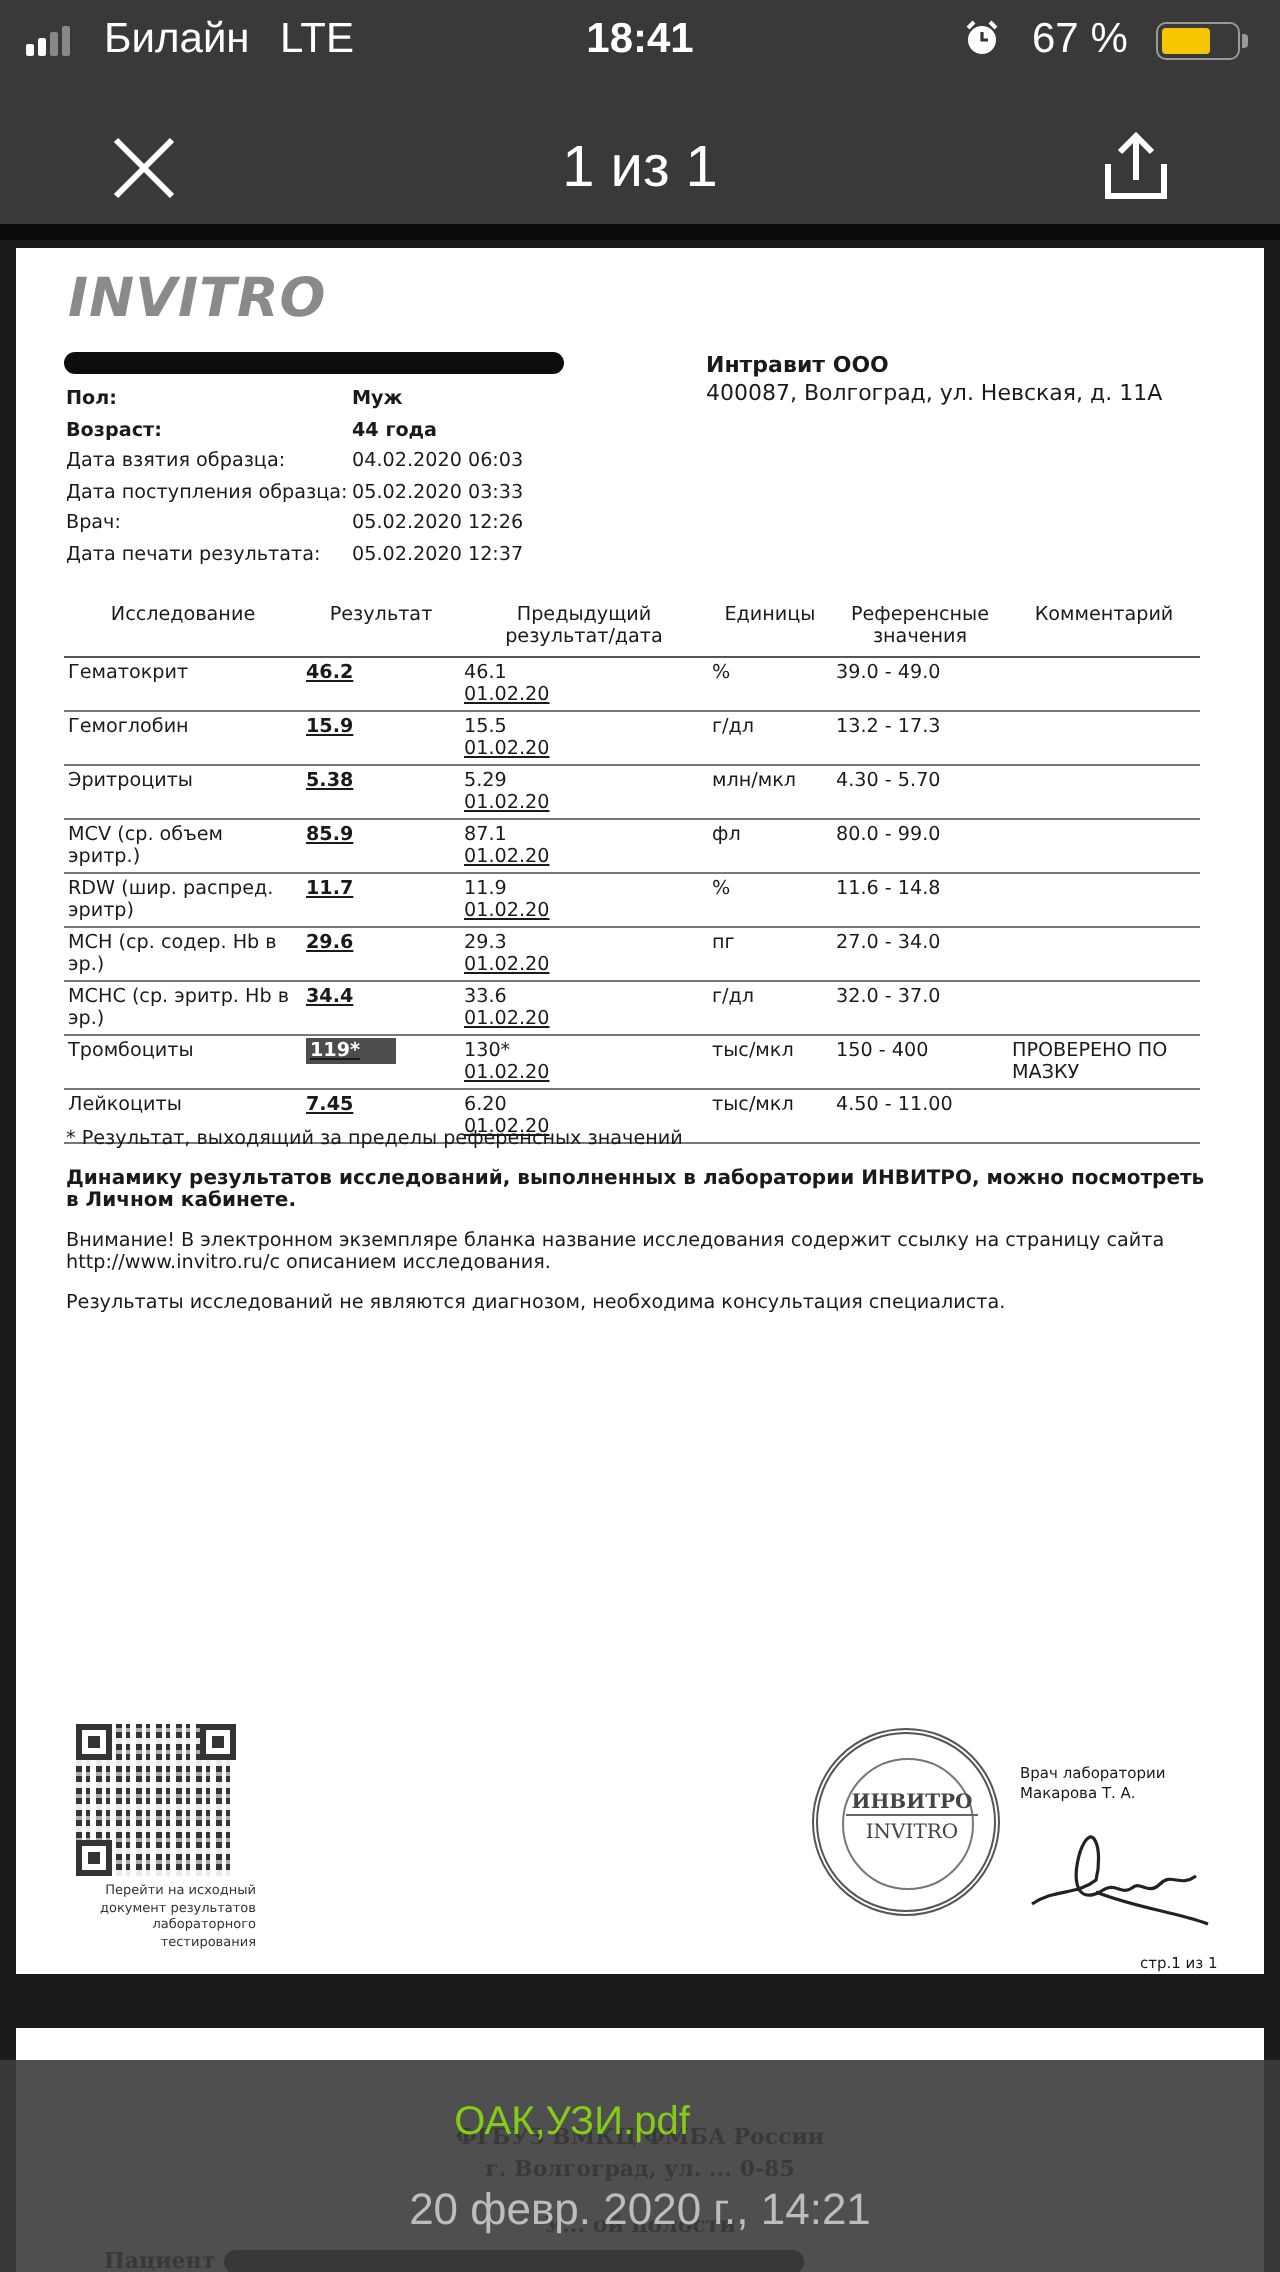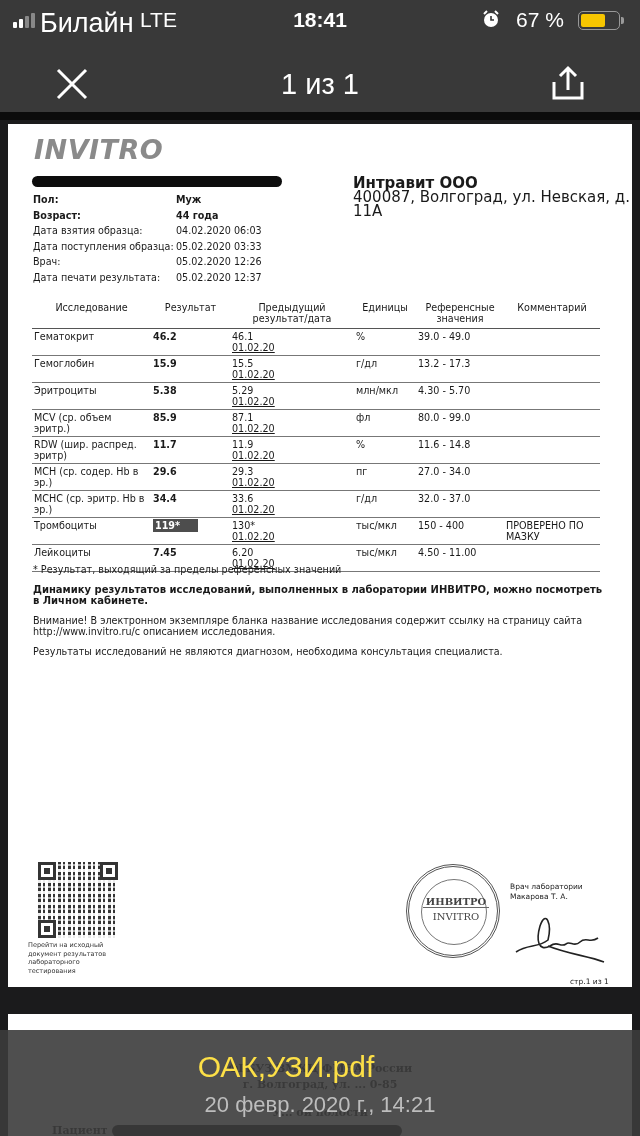--- a/index.html
+++ b/index.html
@@ -7,67 +7,67 @@
   .viewer { position:absolute; left:0; top:0; width:640px; height:1136px; background:#1b1b1c; }
   .page { position:absolute; left:8px; width:624px; background:#fff; color:#1a1a1a; font-family:"DejaVu Sans", sans-serif; }
   .page1 { top:124px; height:863px; }
   .page2 { top:1014px; height:130px; }
   .logo { position:absolute; left:26px; top:10px; font-family:"DejaVu Sans", sans-serif; font-weight:bold; font-style:italic; font-size:27px; color:#8a8a8a; letter-spacing:0.5px; }
   .redact { position:absolute; background:#0d0d0d; border-radius:6px; }
   .pinfo { position:absolute; left:25px; top:68px; font-size:9.6px; line-height:15.6px; }
   .pinfo .row { display:flex; }
   .pinfo .k { width:143px; }
   .pinfo .b { font-weight:bold; }
-  .lab { position:absolute; left:345px; top:52px; font-size:15px; line-height:14px; }
+  .lab { position:absolute; left:345px; top:52px; font-size:11px; line-height:14px; }
   .lab .name { font-weight:bold; }
   table.res { position:absolute; left:24px; top:176px; width:568px; border-collapse:collapse; font-size:9.6px; }
   table.res th { text-align:center; font-weight:normal; vertical-align:top; padding:2px 2px 2px 2px; line-height:11px; border-bottom:1.5px solid #555; height:24px; }
   table.res td { vertical-align:top; padding:2px 2px; line-height:11px; border-bottom:1.2px solid #777; height:22px; }
-  td.val { font-weight:bold; }
+  td.val { font-weight:bold;text-decoration:underline; }
   td.val.flag span { background:#4d4d4d; color:#fff; padding:1px 18px 1px 2px; }
   .c1 { width:115px; } .c2 { width:75px; } .c3 { width:120px; } .c4 { width:58px; } .c5 { width:84px; }
   .notes { position:absolute; left:25px; top:440px; width:570px; font-size:9.6px; line-height:11.5px; }
   .notes p { margin:0 0 8px 0; }
   .notes .bold { font-weight:bold; font-size:10px; }
   .qr { position:absolute; left:30px; top:738px; width:80px; height:76px;
         background:
           repeating-linear-gradient(90deg, #111 0 3px, #fff 3px 5px, #111 5px 7px, #fff 7px 10px),
           #fff; opacity:0.85; }
   .qr::before { content:""; position:absolute; inset:0;
         background: repeating-linear-gradient(0deg, rgba(255,255,255,0.9) 0 3px, transparent 3px 6px, rgba(255,255,255,0.6) 6px 8px, transparent 8px 11px); }
   .qr .fp { position:absolute; width:12px; height:12px; border:3px solid #111; background:#fff; box-shadow: inset 0 0 0 3px #fff, inset 0 0 0 6px #111; z-index:2; }
-  .qr-caption { position:absolute; left:20px; top:817px; width:100px; text-align:left; font-size:6.5px; line-height:8.5px; color:#333; }
+  .qr-caption { position:absolute; left:20px; top:817px; width:100px; text-align:right; font-size:6.5px; line-height:8.5px; color:#333; }
   .stamp { position:absolute; left:398px; top:740px; width:94px; height:94px; border-radius:50%; border:3px double #555; box-sizing:border-box; }
   .stamp .inner { position:absolute; left:12px; top:12px; width:64px; height:64px; border-radius:50%; border:1.5px solid #777; }
   .stamp .t1 { position:absolute; left:14px; top:29px; width:66px; font-family:"DejaVu Serif", serif; font-size:10px; font-weight:bold; color:#444; text-align:center; border-bottom:1px solid #666; }
   .stamp .t2 { position:absolute; left:14px; top:44px; width:66px; font-family:"DejaVu Serif", serif; font-size:10px; color:#444; text-align:center; }
   .doctor { position:absolute; left:502px; top:758px; font-size:7.5px; line-height:10px; }
   .signature { position:absolute; left:500px; top:780px; width:100px; height:60px; }
   .pagenum { position:absolute; left:562px; top:853px; font-size:7.5px; }
   .p2text { position:absolute; left:0; top:0; width:624px; text-align:center; font-family:"DejaVu Serif", serif; font-weight:bold; font-size:11px; color:#222; }
   
   .topbar { position:absolute; left:0; top:0; width:640px; height:112px; background:rgba(60,60,60,0.92); }
   .status { position:absolute; left:0; top:0; width:640px; height:40px; color:#fff; font-family:"Liberation Sans", sans-serif; }
   .signal { position:absolute; left:13px; top:13px; display:flex; align-items:flex-end; gap:2px; }
   .signal i { display:block; width:4px; background:#fff; border-radius:1px; }
   .signal i.off { background:#888; }
-  .carrier { position:absolute; left:40px; top:8px; font-size:27px;text-align:right; }
+  .carrier { position:absolute; left:52px; top:8px; font-size:21px;text-align:right; }
   .net { position:absolute; left:128px; top:8px; font-size:21px;margin-left:12px; }
   .clock { position:absolute; left:0; width:640px; top:8px; text-align:center; font-size:21px; font-weight:bold; }
   .alarm { position:absolute; left:482px; top:10px; width:18px; height:18px; }
   .batt-pct { position:absolute; left:516px; top:8px; font-size:21px; }
   .battery { position:absolute; left:578px; top:11px; width:42px; height:19px; border:1.5px solid #999; border-radius:5px; box-sizing:border-box; }
   .battery .fill { position:absolute; left:2px; top:2px; bottom:2px; background:#f7c600; border-radius:2px; }
   .battery .nub { position:absolute; right:-5px; top:5px; width:3px; height:7px; background:#999; border-radius:0 2px 2px 0; }
   .closebtn { position:absolute; left:52px; top:64px; width:40px; height:40px; cursor:pointer; }
   .pager { position:absolute; left:0; width:640px; top:68px; text-align:center; color:#fff; font-family:"Liberation Sans", sans-serif; font-size:29px; }
   .sharebtn { position:absolute; left:548px; top:64px; width:40px; height:40px; cursor:pointer; }
   .gapbar { position:absolute; left:0; top:112px; width:640px; height:8px; background:#0b0b0b; }
   .bottombar { position:absolute; left:0; top:1030px; width:640px; height:106px; background:rgba(60,60,60,0.9); }
-  .filename { position:absolute; left:0; width:572px; top:1050px; text-align:center; color:#fde047; font-family:"Liberation Sans", sans-serif; font-size:30px; }
+  .filename { position:absolute; left:0; width:572px; top:1050px; text-align:center; color:#84cc16; font-family:"Liberation Sans", sans-serif; font-size:20px; }
   .filedate { position:absolute; left:0; width:640px; top:1092px; text-align:center; color:#bdbdbd; font-family:"Liberation Sans", sans-serif; font-size:22px; }
 </style>
 </head>
 <body>
 
 <div class="viewer">
 
   <div class="page page1">
     <div class="logo">INVITRO</div>
     <div class="redact" style="left:24px; top:52px; width:250px; height:11px;"></div>

